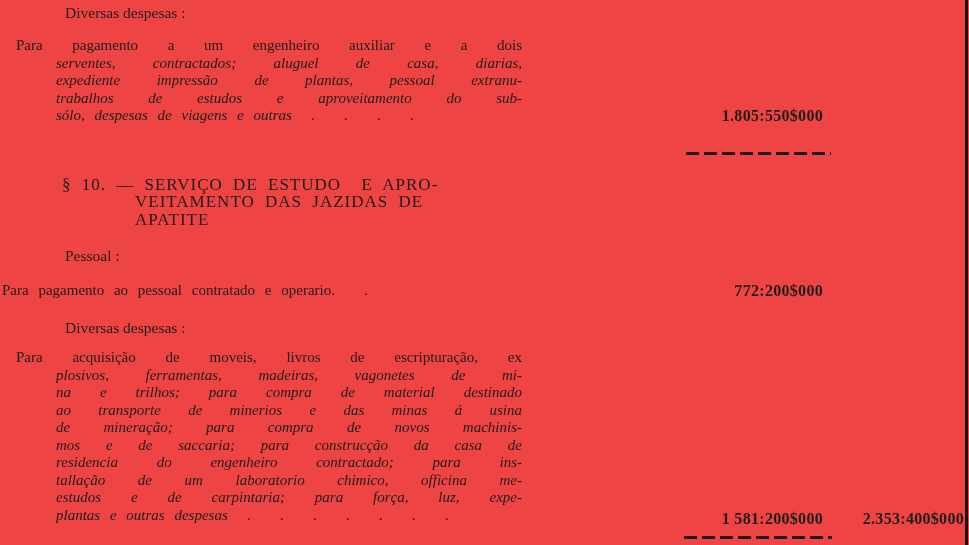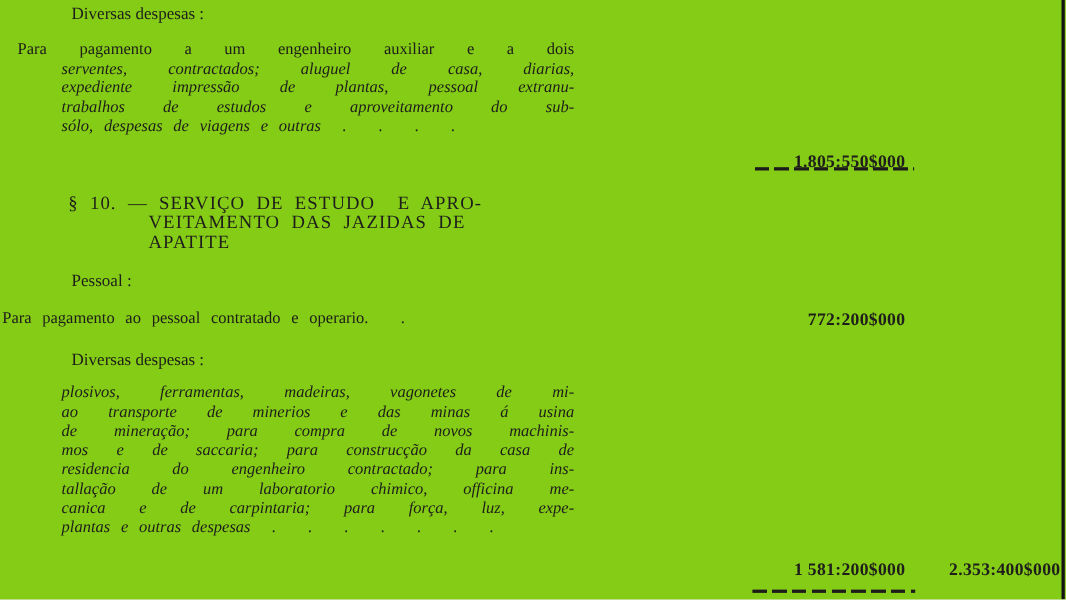--- a/index.html
+++ b/index.html
@@ -1,17 +1,17 @@
 <!DOCTYPE html>
 <html><head>
 <meta charset="utf-8">
 <style>
   html,body{margin:0;padding:0;background:#e9e9e7;}
   .page{
-    position:relative;width:969px;height:545px;background:#84cc16;
+    position:relative;width:969px;height:545px;background:#ef4444;
     font-family:"Liberation Serif", serif;color:#1e1d1b;font-size:15px;
     overflow:hidden;
   }
   .label{position:absolute;left:65px;font-size:15.5px;white-space:pre;}
   .para{position:absolute;left:16px;width:506px;}
   .line{height:17.5px;line-height:17.5px;}
   .just{text-align:justify;text-align-last:justify;}
   .ind{padding-left:40px;font-style:italic;}
   .pre{white-space:pre;word-spacing:6px;}
   .entry-line{position:absolute;left:2px;white-space:pre;word-spacing:6px;font-family:Liberation Serif, serif;}
@@ -31,43 +31,45 @@
   <div class="label" style="top:4px">Diversas despesas :</div>
 
   <div class="para" style="top:37px">
     <div class="line just">Para pagamento a um engenheiro auxiliar e a dois</div>
     <div class="line just ind">serventes, contractados; aluguel de casa, diarias,</div>
     <div class="line just ind">expediente impressão de plantas, pessoal extranu-</div>
     <div class="line just ind">trabalhos de estudos e aproveitamento do sub-</div>
     <div class="line pre ind">sólo, despesas de viagens e outras  .   .   .   .</div>
   </div>
 
-  <div class="amt c1" style="top:139px">1.805:550$000</div>
+  <div class="amt c1" style="top:107px">1.805:550$000</div>
 
   <div class="dash" style="top:152px;left:686px;width:145px"></div>
 
   <div class="hrow" style="top:175px;left:62px">§ 10. — SERVIÇO DE ESTUDO  E APRO-</div>
   <div class="hrow" style="top:192px;left:135px">VEITAMENTO DAS JAZIDAS DE</div>
   <div class="hrow" style="top:210px;left:135px">APATITE</div>
 
   <div class="label" style="top:247px">Pessoal :</div>
 
   <div class="entry-line" style="top:282px">Para pagamento ao pessoal contratado e operario.   .</div>
   <div class="amt c1" style="top:282px">772:200$000</div>
 
   <div class="label" style="top:319px">Diversas despesas :</div>
 
   <div class="para" style="top:349px">
+    <div class="line just">Para acquisição de moveis, livros de escripturação, ex</div>
     <div class="line just ind">plosivos, ferramentas, madeiras, vagonetes de mi-</div>
+    <div class="line just ind">na e trilhos; para compra de material destinado</div>
     <div class="line just ind">ao transporte de minerios e das minas á usina</div>
     <div class="line just ind">de mineração; para compra de novos machinis-</div>
     <div class="line just ind">mos e de saccaria; para construcção da casa de</div>
     <div class="line just ind">residencia do engenheiro contractado; para ins-</div>
     <div class="line just ind">tallação de um laboratorio chimico, officina me-</div>
-    <div class="line just ind">canica e de carpintaria; para força, luz, expe-</div>
+    <div class="line just ind">estudos e de carpintaria; para força, luz, expe-</div>
     <div class="line pre ind">plantas e outras despesas  .   .   .   .   .   .   .</div>
   </div>
 
   <div class="amt c1" style="top:510px">1 581:200$000</div>
   <div class="amt c2" style="top:510px">2.353:400$000</div>
 
   <div class="dash" style="top:536px;left:684px;width:148px"></div>
 
   <div class="edge"></div>
 

